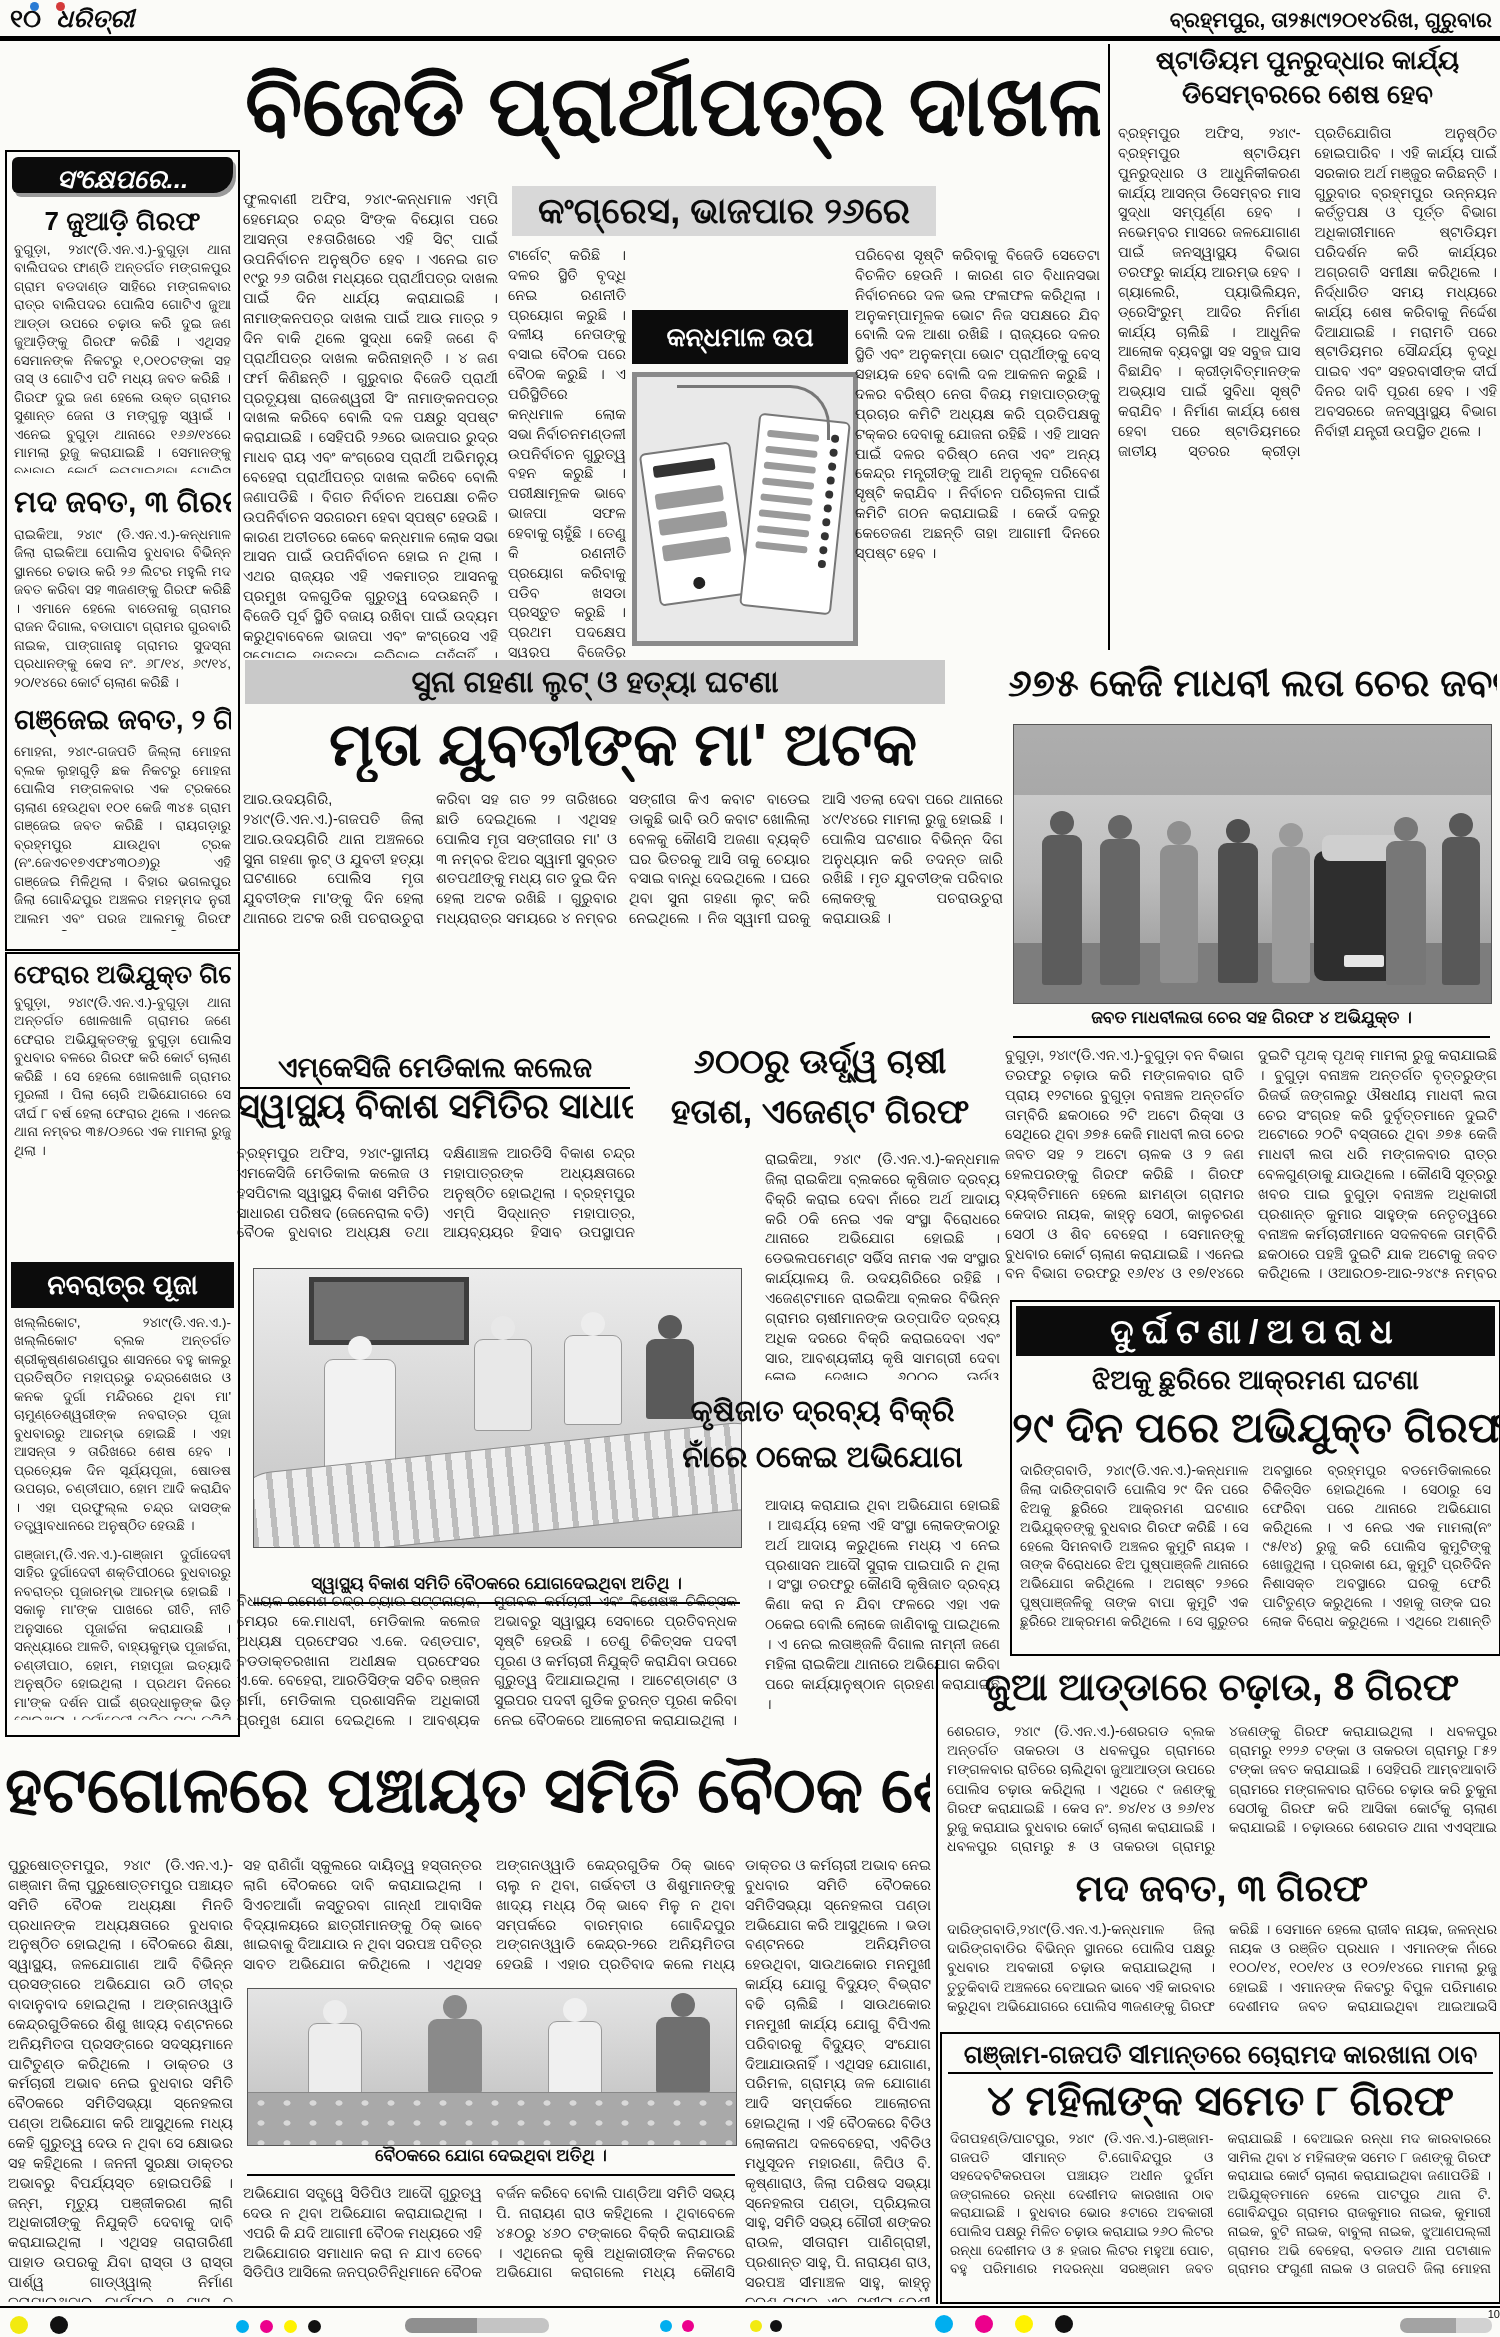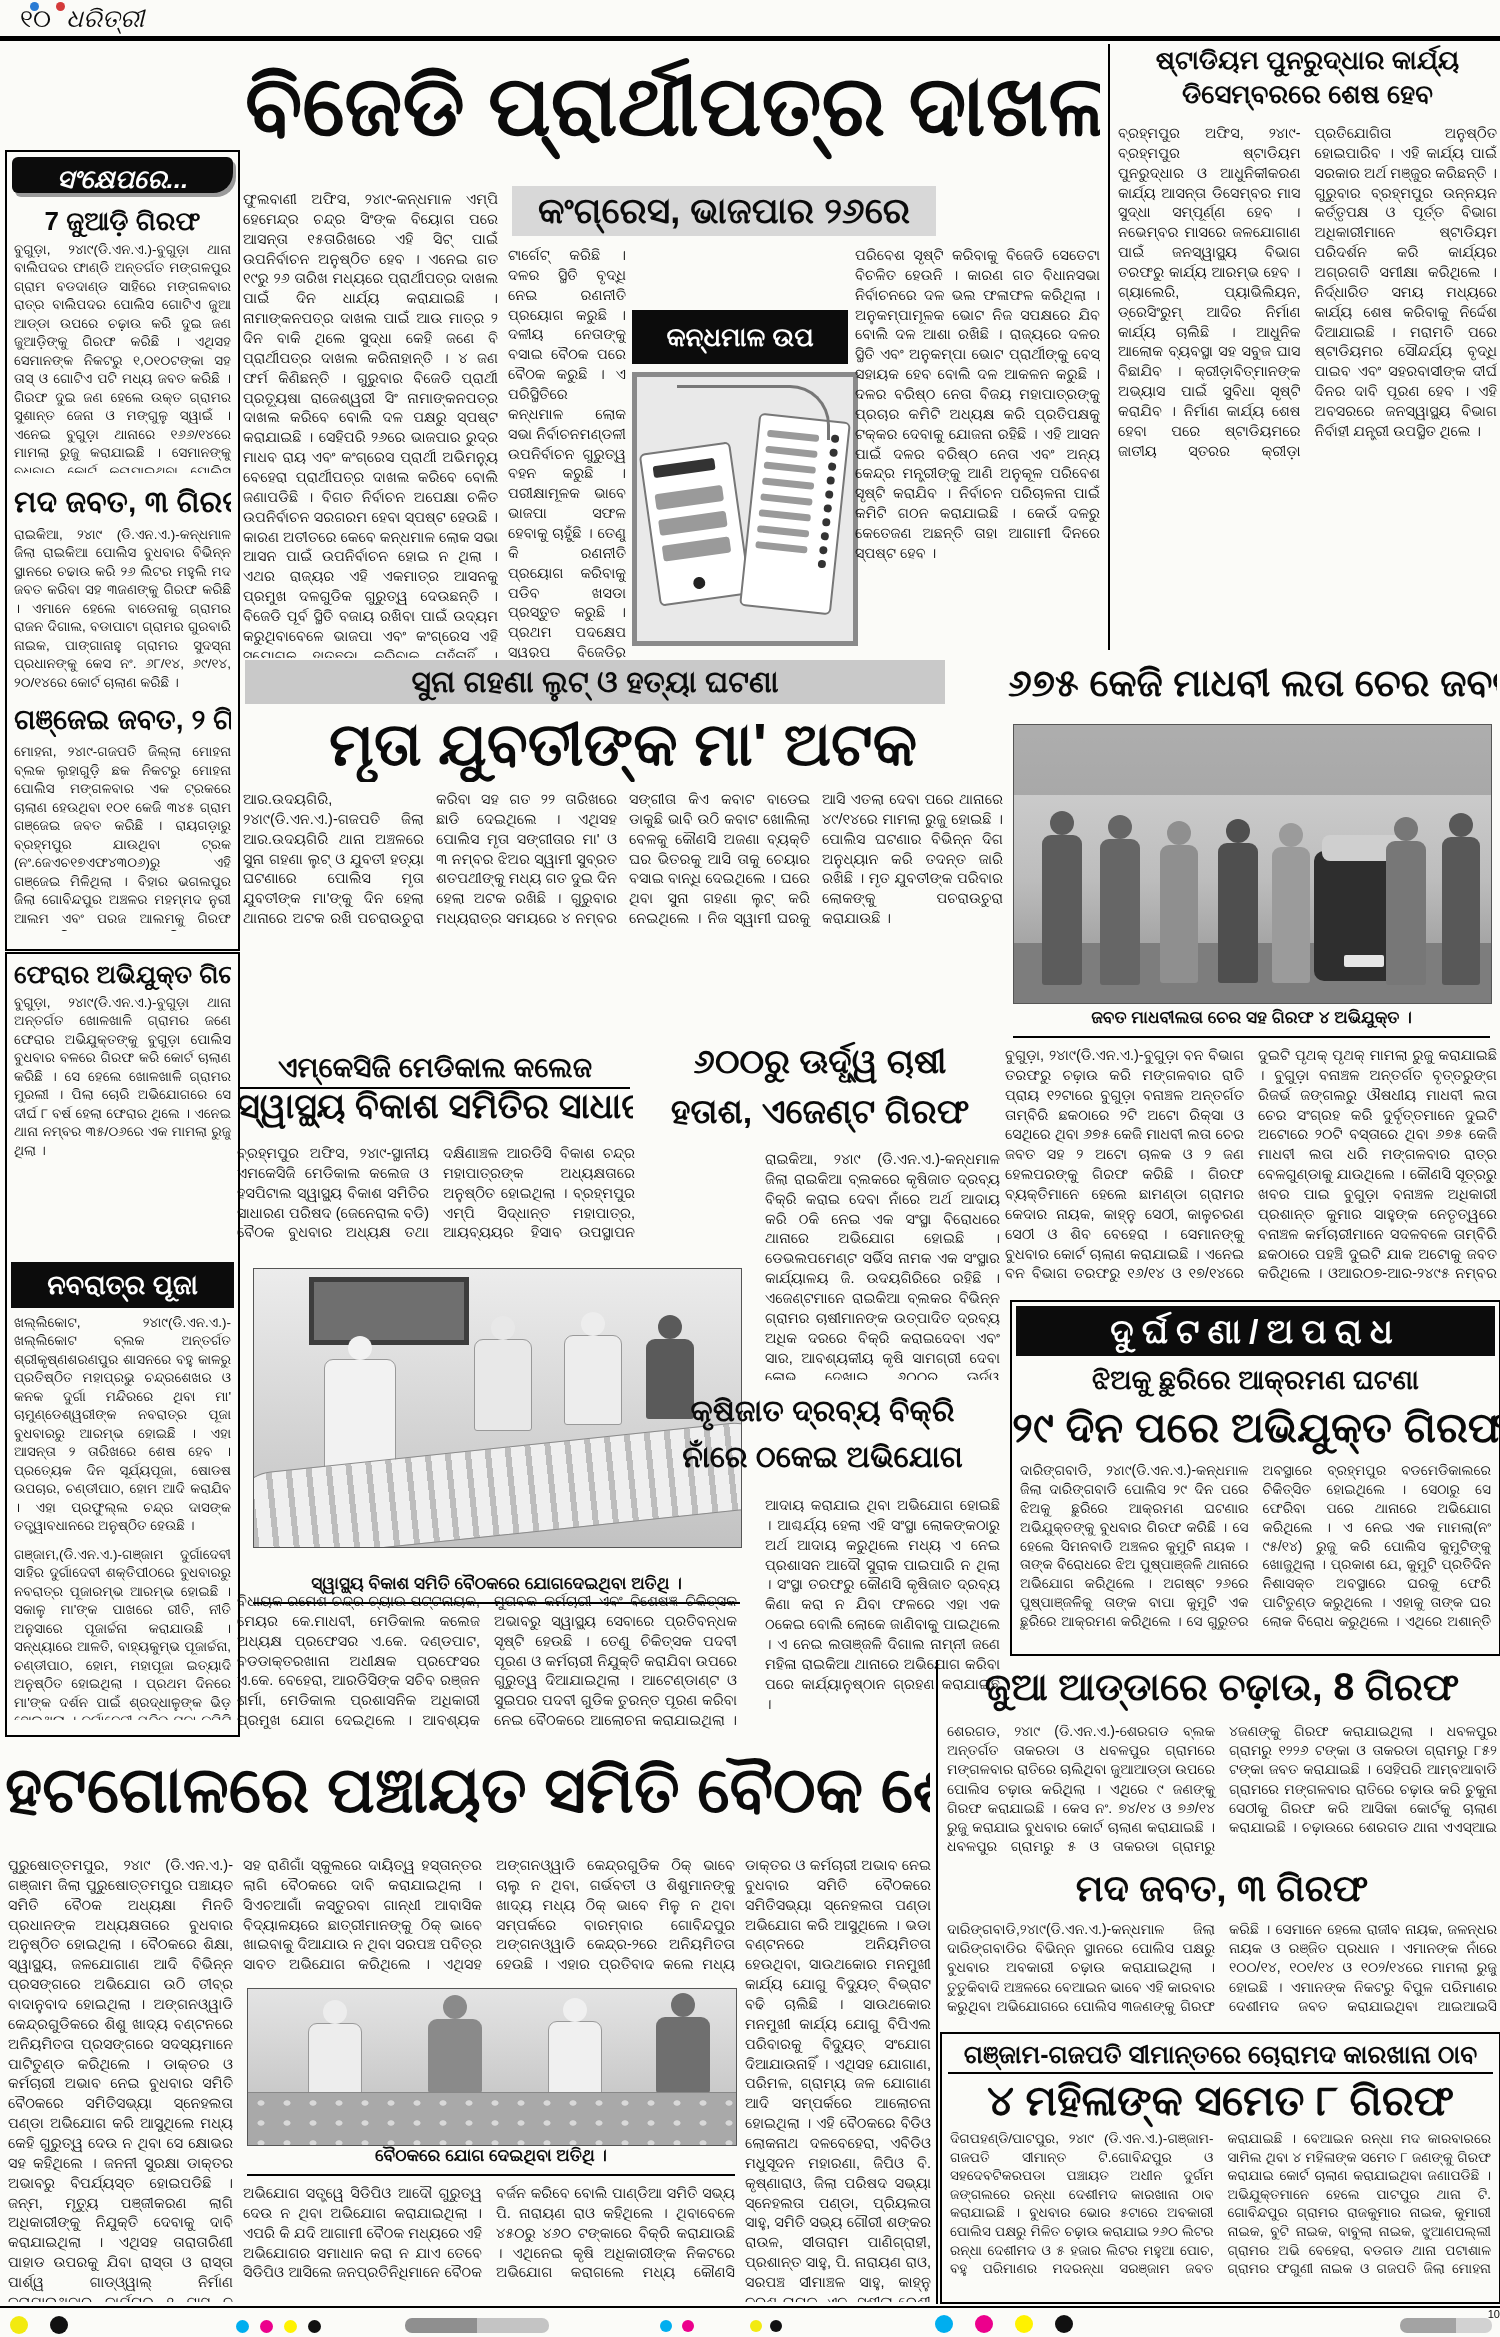--- a/index.html
+++ b/index.html
@@ -29,24 +29,25 @@
   .btn-col span{width:8px;height:8px;border-radius:50%;background:#333;}
 </style>
 </head>
 <body>
 
 <div id="page">
 
   <span class="abs dot" style="left:30px;top:2px;width:9px;height:9px;background:#2a7bd4;"></span>
   <span class="abs dot" style="left:56px;top:2px;width:9px;height:9px;background:#d43a3a;"></span>
 
-  <div class="abs" style="left:20px;top:4px;font-size:25px;font-weight:normal;">
+  <div class="abs" style="left:10px;top:4px;font-size:25px;font-weight:bold;">
     <span>୧୦</span>
     <span style="font-style:italic;margin-left:8px;">ଧରିତ୍ରୀ</span>
   </div>
+  <div class="abs" style="right:8px;top:8px;width:620px;font-size:21px;font-weight:bold;text-align:right;">ବ୍ରହ୍ମପୁର, ତା୨୫ା୯ା୨୦୧୪ରିଖ, ଗୁରୁବାର</div>
   <div class="abs rule-h" style="left:0;top:36px;width:1500px;height:5px;"></div>
 
   <div class="abs boxed" style="left:5px;top:150px;width:231px;height:797px;">
     <div class="banner-black" style="margin:5px;height:36px;line-height:44px;font-size:26px;font-style:italic;border-radius:6px 6px 20px 6px;box-shadow:3px 4px 0 #9a9a9a;">ସଂକ୍ଷେପରେ...</div>
     <div style="padding:2px 7px;overflow:hidden;height:730px;">
       <div class="hd nowrap" style="font-size:26px;margin:6px 0 4px;">7 ଜୁଆଡ଼ି ଗିରଫ</div>
       <div class="bodytxt small" style="max-height:232px;">ବୁଗୁଡ଼ା, ୨୪ା୯(ଡି.ଏନ.ଏ.)-ବୁଗୁଡ଼ା ଥାନା ବାଲିପଦର ଫାଣ୍ଡି ଅନ୍ତର୍ଗତ ମଙ୍ଗଳପୁର ଗ୍ରାମ ବଡଦାଣ୍ଡ ସାହିରେ ମଙ୍ଗଳବାର ରାତ୍ର ବାଲିପଦର ପୋଲିସ ଗୋଟିଏ ଜୁଆ ଆଡ୍ଡା ଉପରେ ଚଢ଼ାଉ କରି ଦୁଇ ଜଣ ଜୁଆଡ଼ିଙ୍କୁ ଗିରଫ କରିଛି । ଏଥିସହ ସେମାନଙ୍କ ନିକଟରୁ ୧,୦୧୦ଟଙ୍କା ସହ ତାସ୍ ଓ ଗୋଟିଏ ପଟି ମଧ୍ୟ ଜବତ କରିଛି । ଗିରଫ ଦୁଇ ଜଣ ହେଲେ ଉକ୍ତ ଗ୍ରାମର ସୁଶାନ୍ତ ଜେନା ଓ ମଙ୍ଗୁଳୁ ସ୍ୱାଇଁ । ଏନେଇ ବୁଗୁଡ଼ା ଥାନାରେ ୧୬୬/୧୪ରେ ମାମଲା ରୁଜୁ କରାଯାଇଛି । ସେମାନଙ୍କୁ ବୁଧବାର କୋର୍ଟ କରାଯାଇଥିବା ପୋଲିସ ସୂତ୍ରରୁ ପ୍ରକାଶ ।</div>
       <div class="hd nowrap" style="font-size:30px;margin:12px 0 6px;">ମଦ ଜବତ, ୩ ଗିରଫ</div>
       <div class="bodytxt small" style="max-height:176px;">ରାଇକିଆ, ୨୪ା୯ (ଡି.ଏନ.ଏ.)-କନ୍ଧମାଳ ଜିଲା ରାଇକିଆ ପୋଲିସ ବୁଧବାର ବିଭିନ୍ନ ସ୍ଥାନରେ ଚଢାଉ କରି ୨୬ ଲିଟର ମହୁଲି ମଦ ଜବତ କରିବା ସହ ୩ଜଣଙ୍କୁ ଗିରଫ କରିଛି । ଏମାନେ ହେଲେ ବାଡେନାକୁ ଗ୍ରାମର ରାଜନ ଦିଗାଲ, ବଡାପାଟା ଗ୍ରାମର ଗୁରବାରି ନାଇକ, ପାଙ୍ଗାନାହୁ ଗ୍ରାମର ସୁଦସ୍ନା ପ୍ରଧାନଙ୍କୁ କେସ ନଂ. ୬୮/୧୪, ୬୯/୧୪, ୨୦/୧୪ରେ କୋର୍ଟ ଚାଲାଣ କରିଛି ।</div>
       <div class="hd nowrap" style="font-size:28px;margin:12px 0 6px;">ଗଞ୍ଜେଇ ଜବତ, ୨ ଗିରଫ</div>

